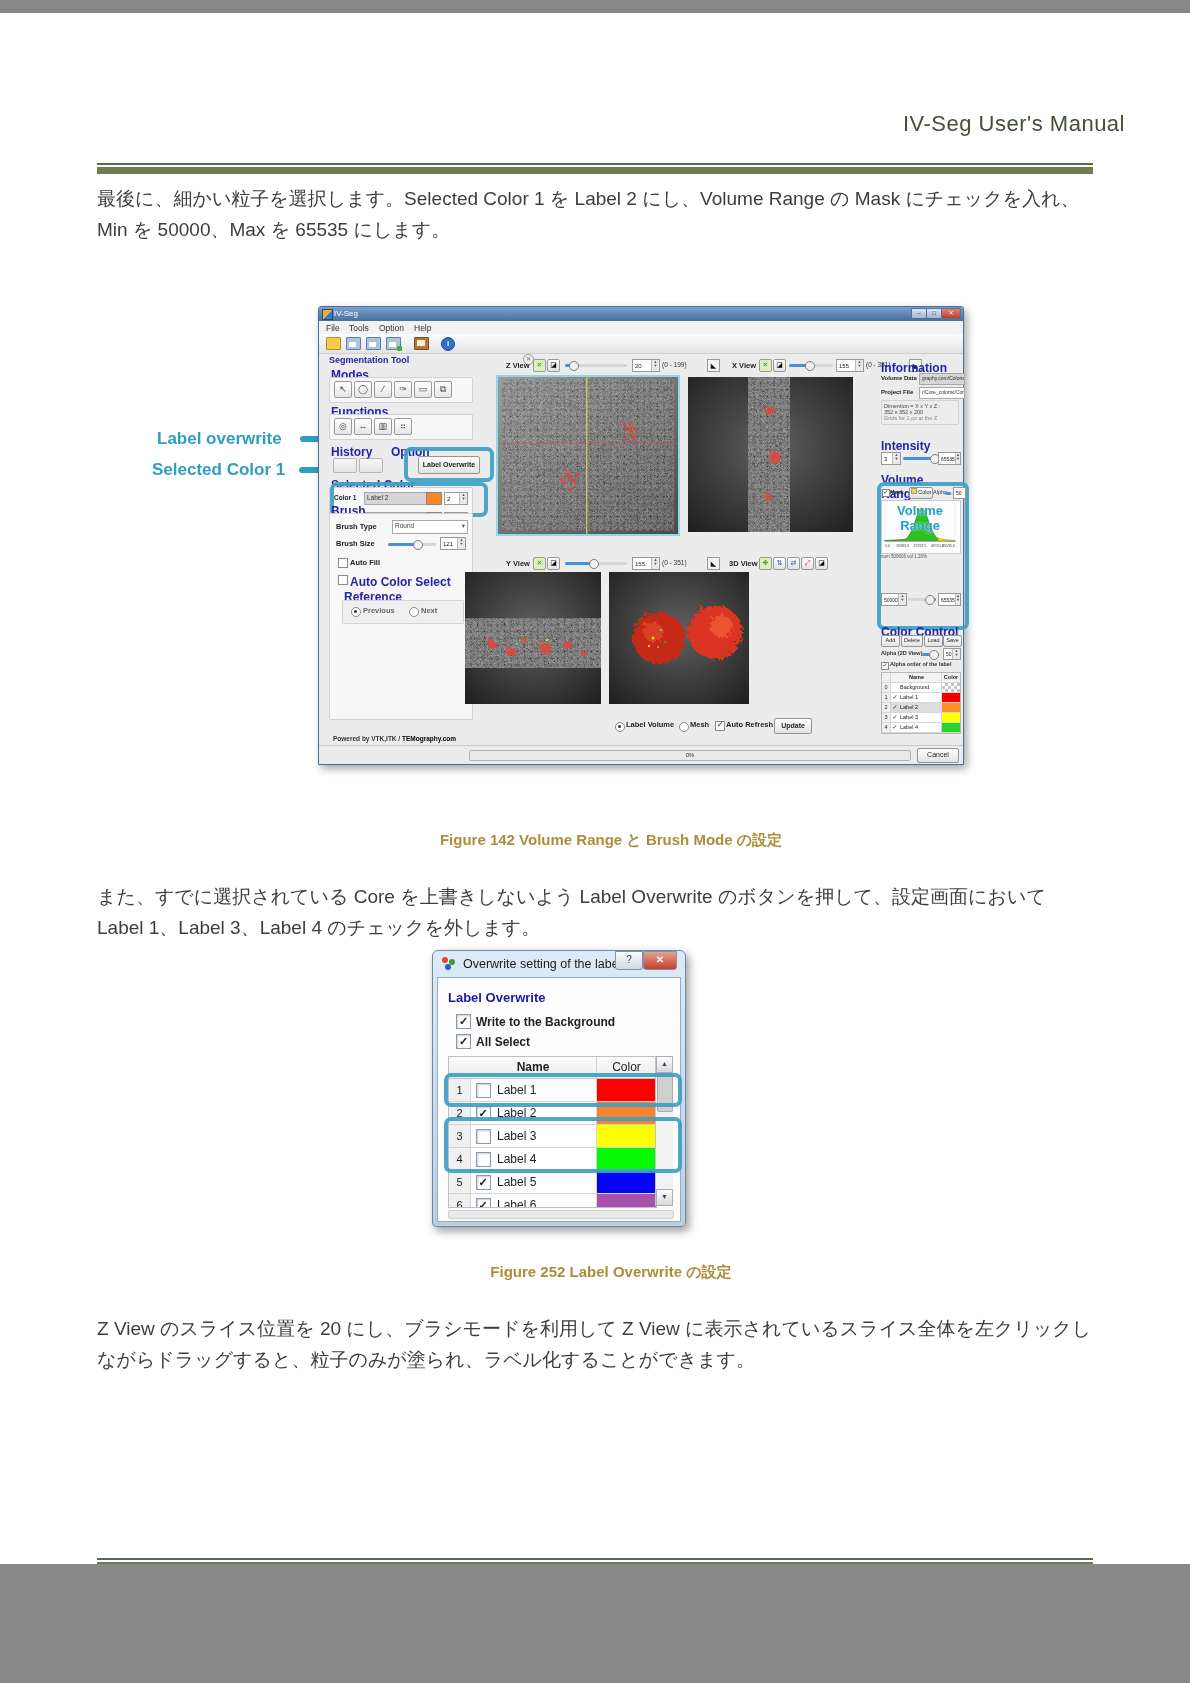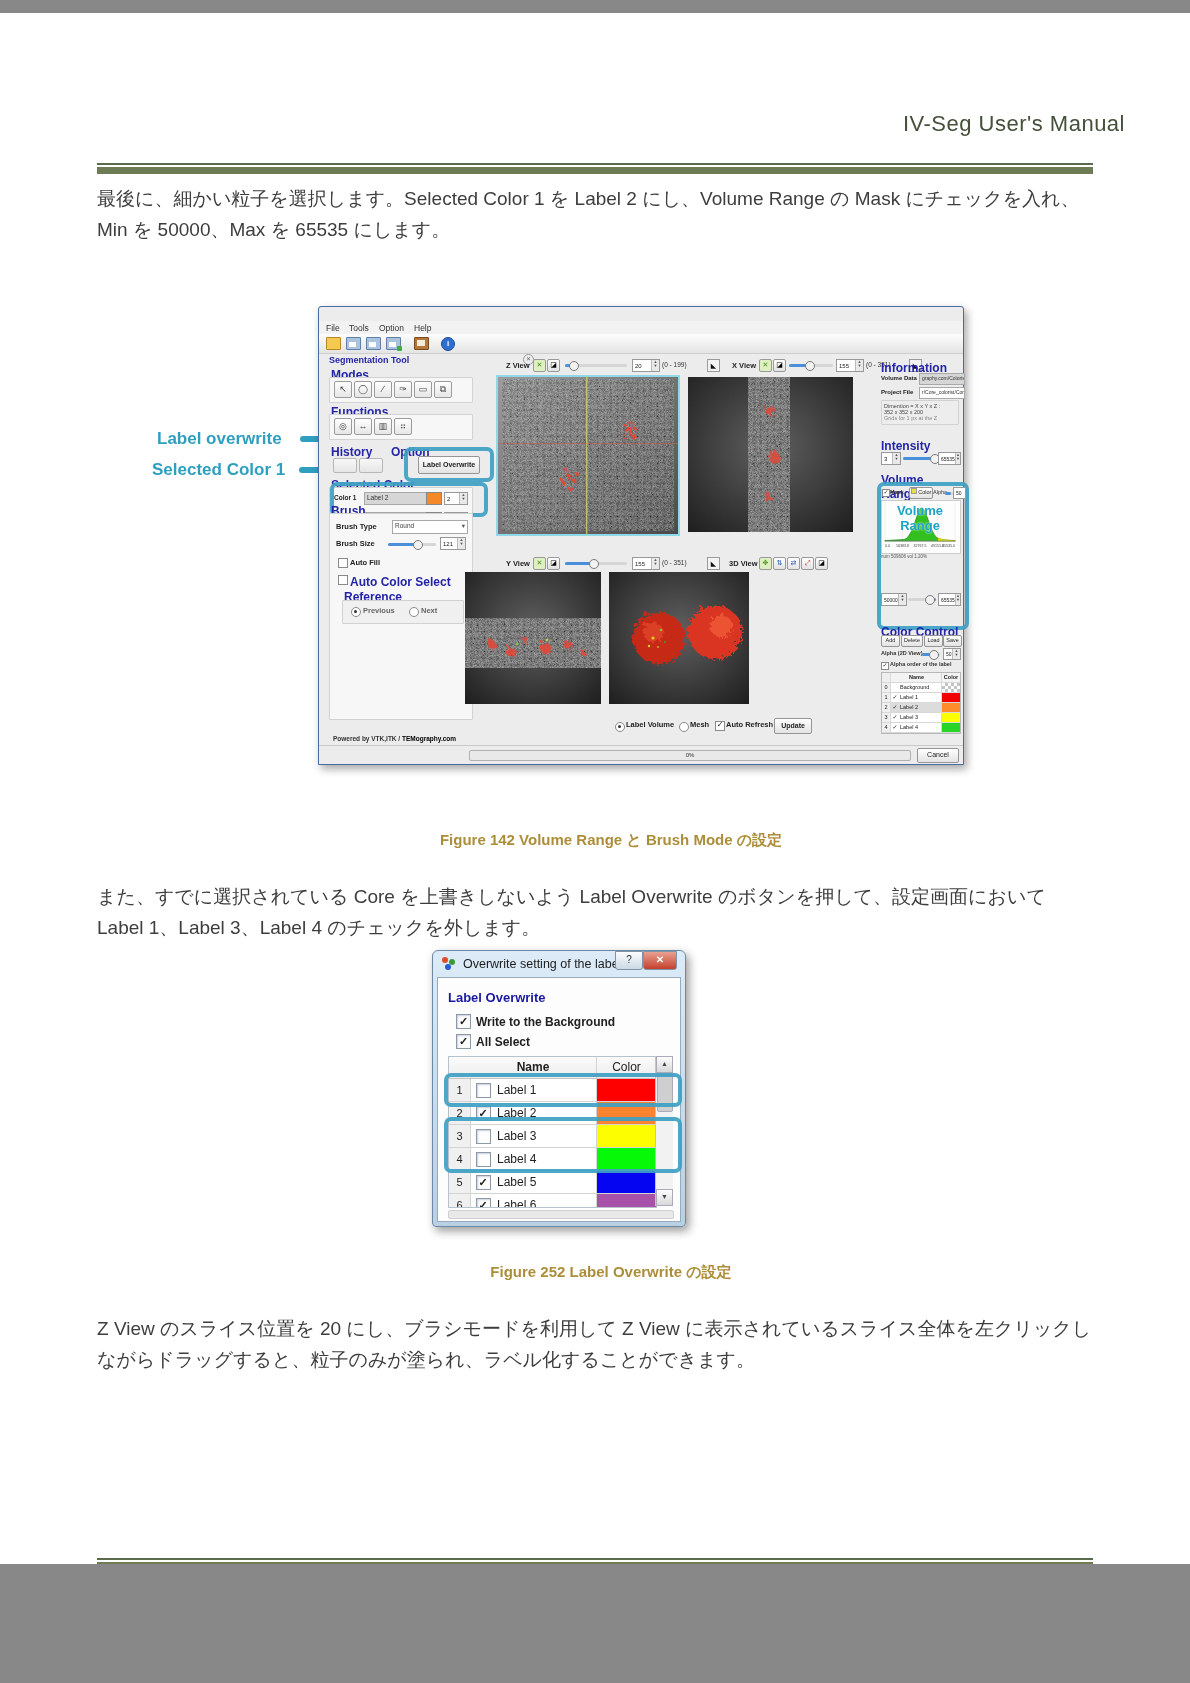--- a/index.html
+++ b/index.html
@@ -140,20 +140,27 @@
 
   <div class="abs para" style="top:170px">最後に、細かい粒子を選択します。Selected Color 1 を Label 2 にし、Volume Range の Mask にチェックを入れ、Min を 50000、Max を 65535 にします。</div>
 
   <div class="abs ann" style="left:157px;top:416px">Label overwrite</div>
   <div class="abs annbar" style="left:300px;top:423px;width:52px"></div>
   <div class="abs ann" style="left:152px;top:447px">Selected Color 1</div>
   <div class="abs annbar" style="left:299px;top:454px;width:50px"></div>
 
   <div class="abs appwin">
 
+    <div class="abs titlebar">
+      <div class="abs appicon"></div>
+      <div class="abs apptitle">IV-Seg</div>
+      <div class="abs wbtn" style="right:36px;width:14px">–</div>
+      <div class="abs wbtn" style="right:21px;width:14px">□</div>
+      <div class="abs wbtn close" style="right:2px;width:18px">✕</div>
+    </div>
 
     <div class="abs menubar">
       <span class="abs menuitem" style="left:7px">File</span>
       <span class="abs menuitem" style="left:30px">Tools</span>
       <span class="abs menuitem" style="left:60px">Option</span>
       <span class="abs menuitem" style="left:95px">Help</span>
     </div>
 
     <div class="abs toolbar">
       <div class="abs tico ico-folder" style="left:7px"></div>

